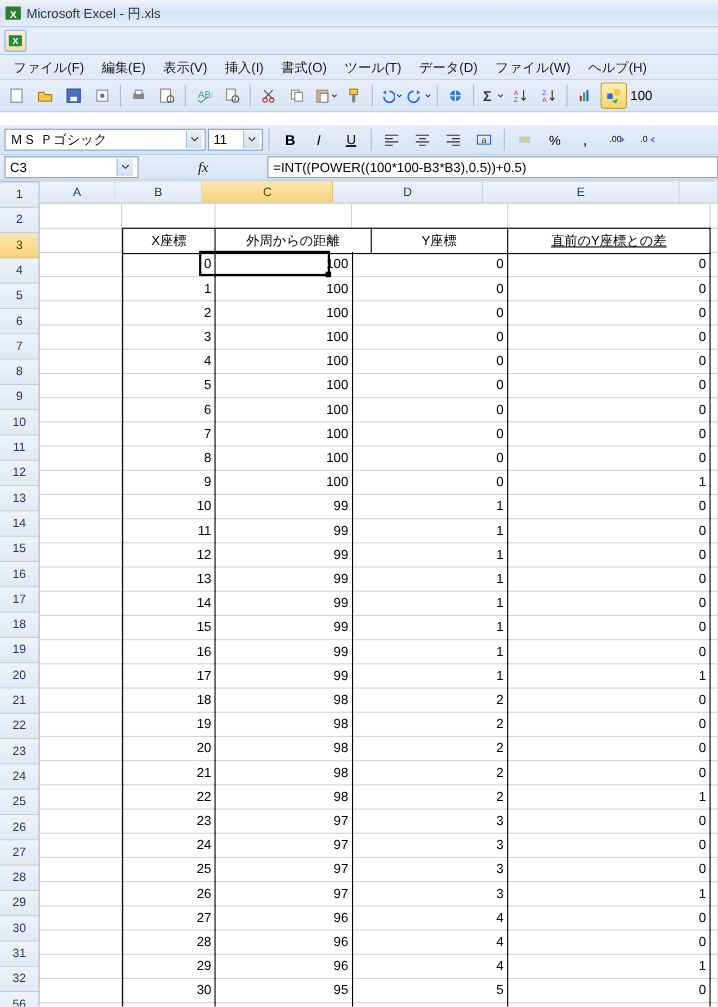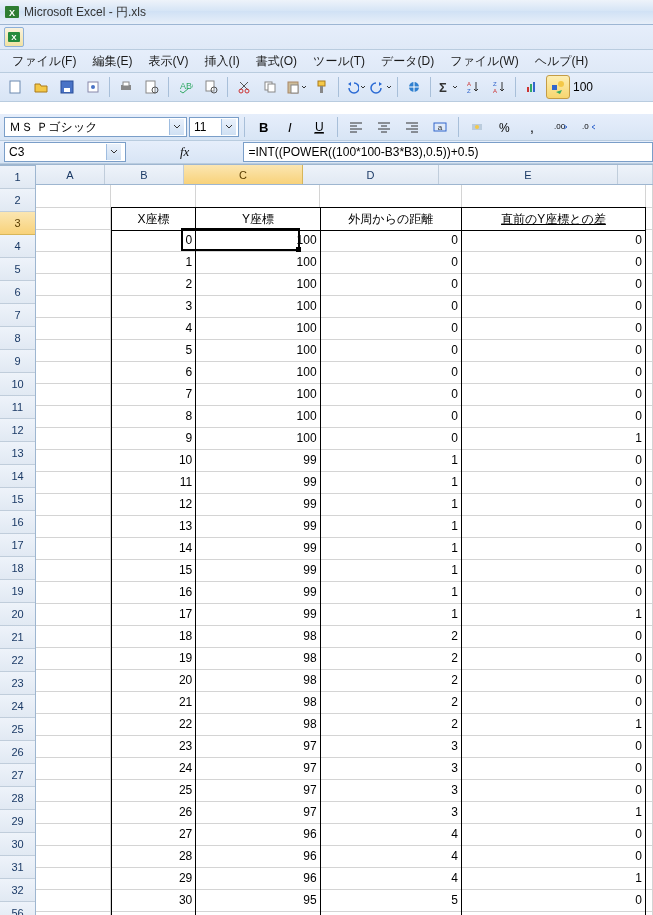--- a/index.html
+++ b/index.html
@@ -608,22 +608,22 @@
           <div class="gridcell colA" style="width: 68px;"></div>
           <div class="gridcell" style="width: 78px;"></div>
           <div class="gridcell" style="width: 118px;"></div>
           <div class="gridcell" style="width: 135px;"></div>
           <div class="gridcell" style="width: 178px;"></div>
           <div class="gridcell" style="flex: 1 1 0%;"></div>
         </div>
         <div class="gridrow">
           <div class="gridcell colA" style="width: 68px;"></div>
           <div class="gridcell hdr" style="width: 78px; border-top: 1px solid rgb(0, 0, 0); border-left: 1px solid rgb(0, 0, 0);">X座標</div>
+          <div class="gridcell hdr" style="width: 135px; border-top: 1px solid rgb(0, 0, 0);">外周からの距離</div>
           <div class="gridcell hdr" style="width: 118px; border-top: 1px solid rgb(0, 0, 0);">Y座標</div>
-          <div class="gridcell hdr" style="width: 135px; border-top: 1px solid rgb(0, 0, 0);">外周からの距離</div>
           <div class="gridcell hdr" style="width: 178px; border-top: 1px solid rgb(0, 0, 0); text-decoration: underline;">直前のY座標との差</div>
           <div class="gridcell" style="flex: 1 1 0%;"></div>
         </div>
         <div class="gridrow">
           <div class="gridcell colA" style="width: 68px;"></div>
           <div class="gridcell borderLR" style="width: 78px; border-left: 1px solid rgb(0, 0, 0);">0</div>
           <div class="gridcell borderLR" style="width: 118px;">100</div>
           <div class="gridcell borderLR" style="width: 135px;">0</div>
           <div class="gridcell borderLR" style="width: 178px;">0</div>
           <div class="gridcell" style="flex: 1 1 0%;"></div>

